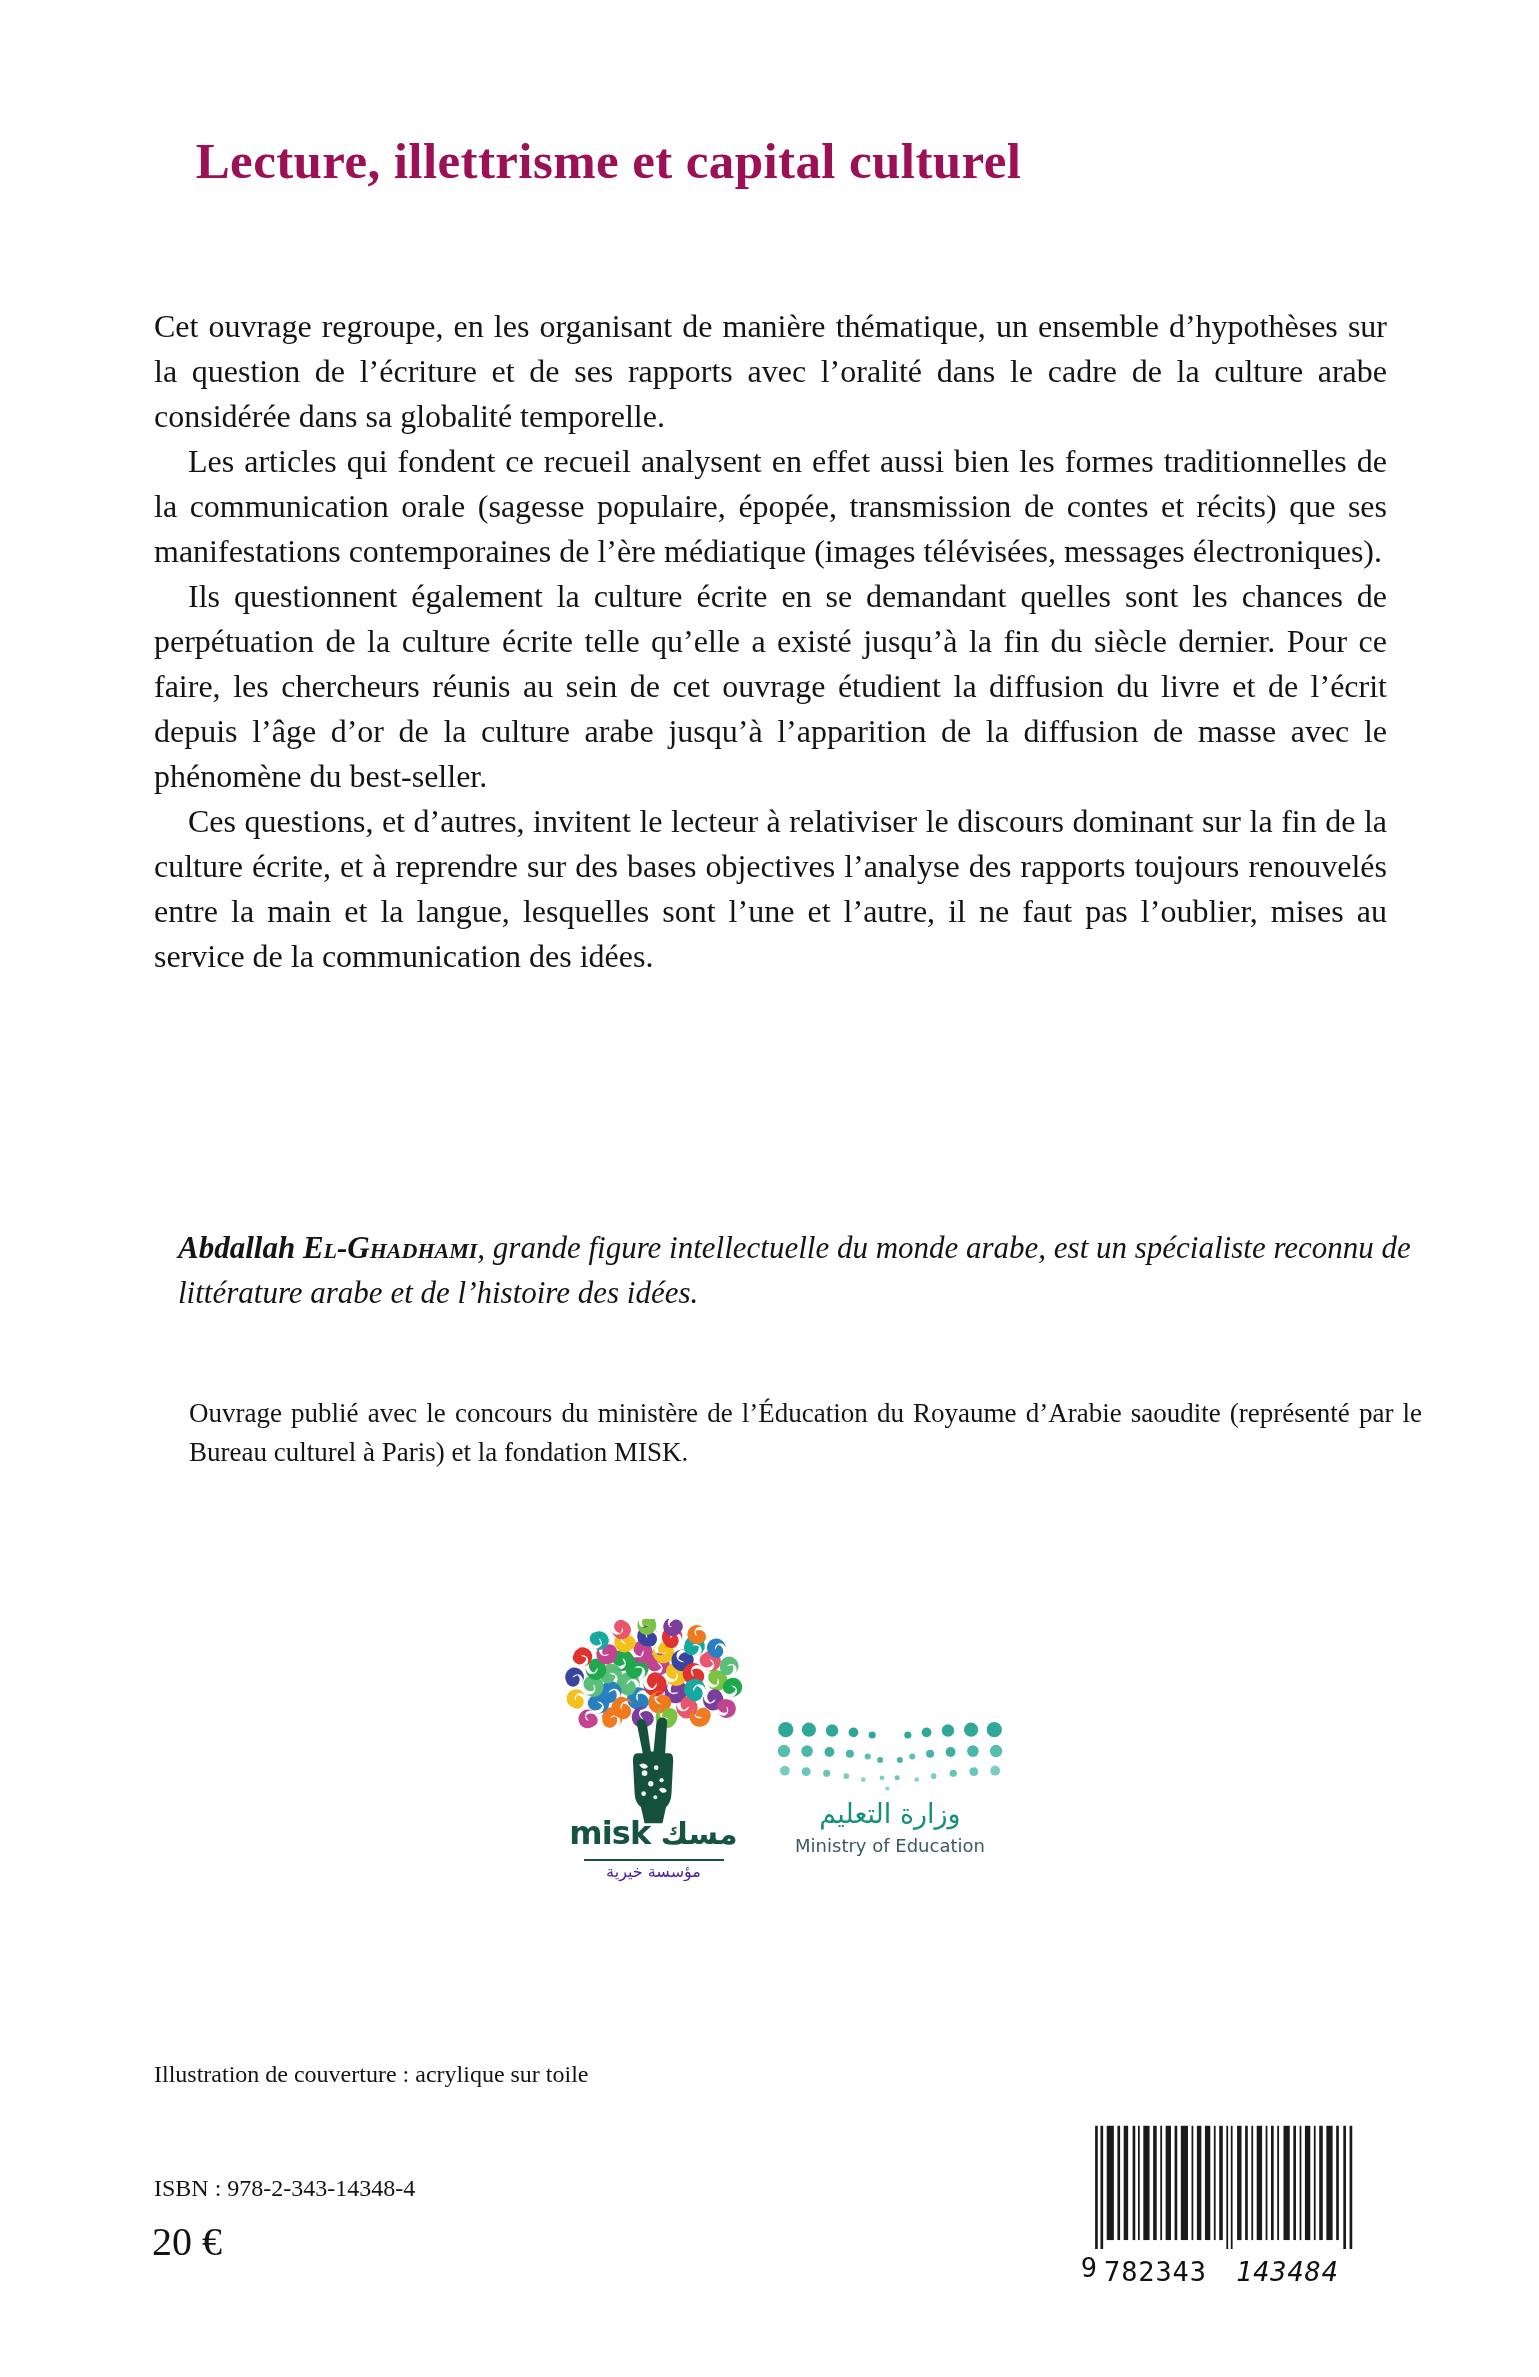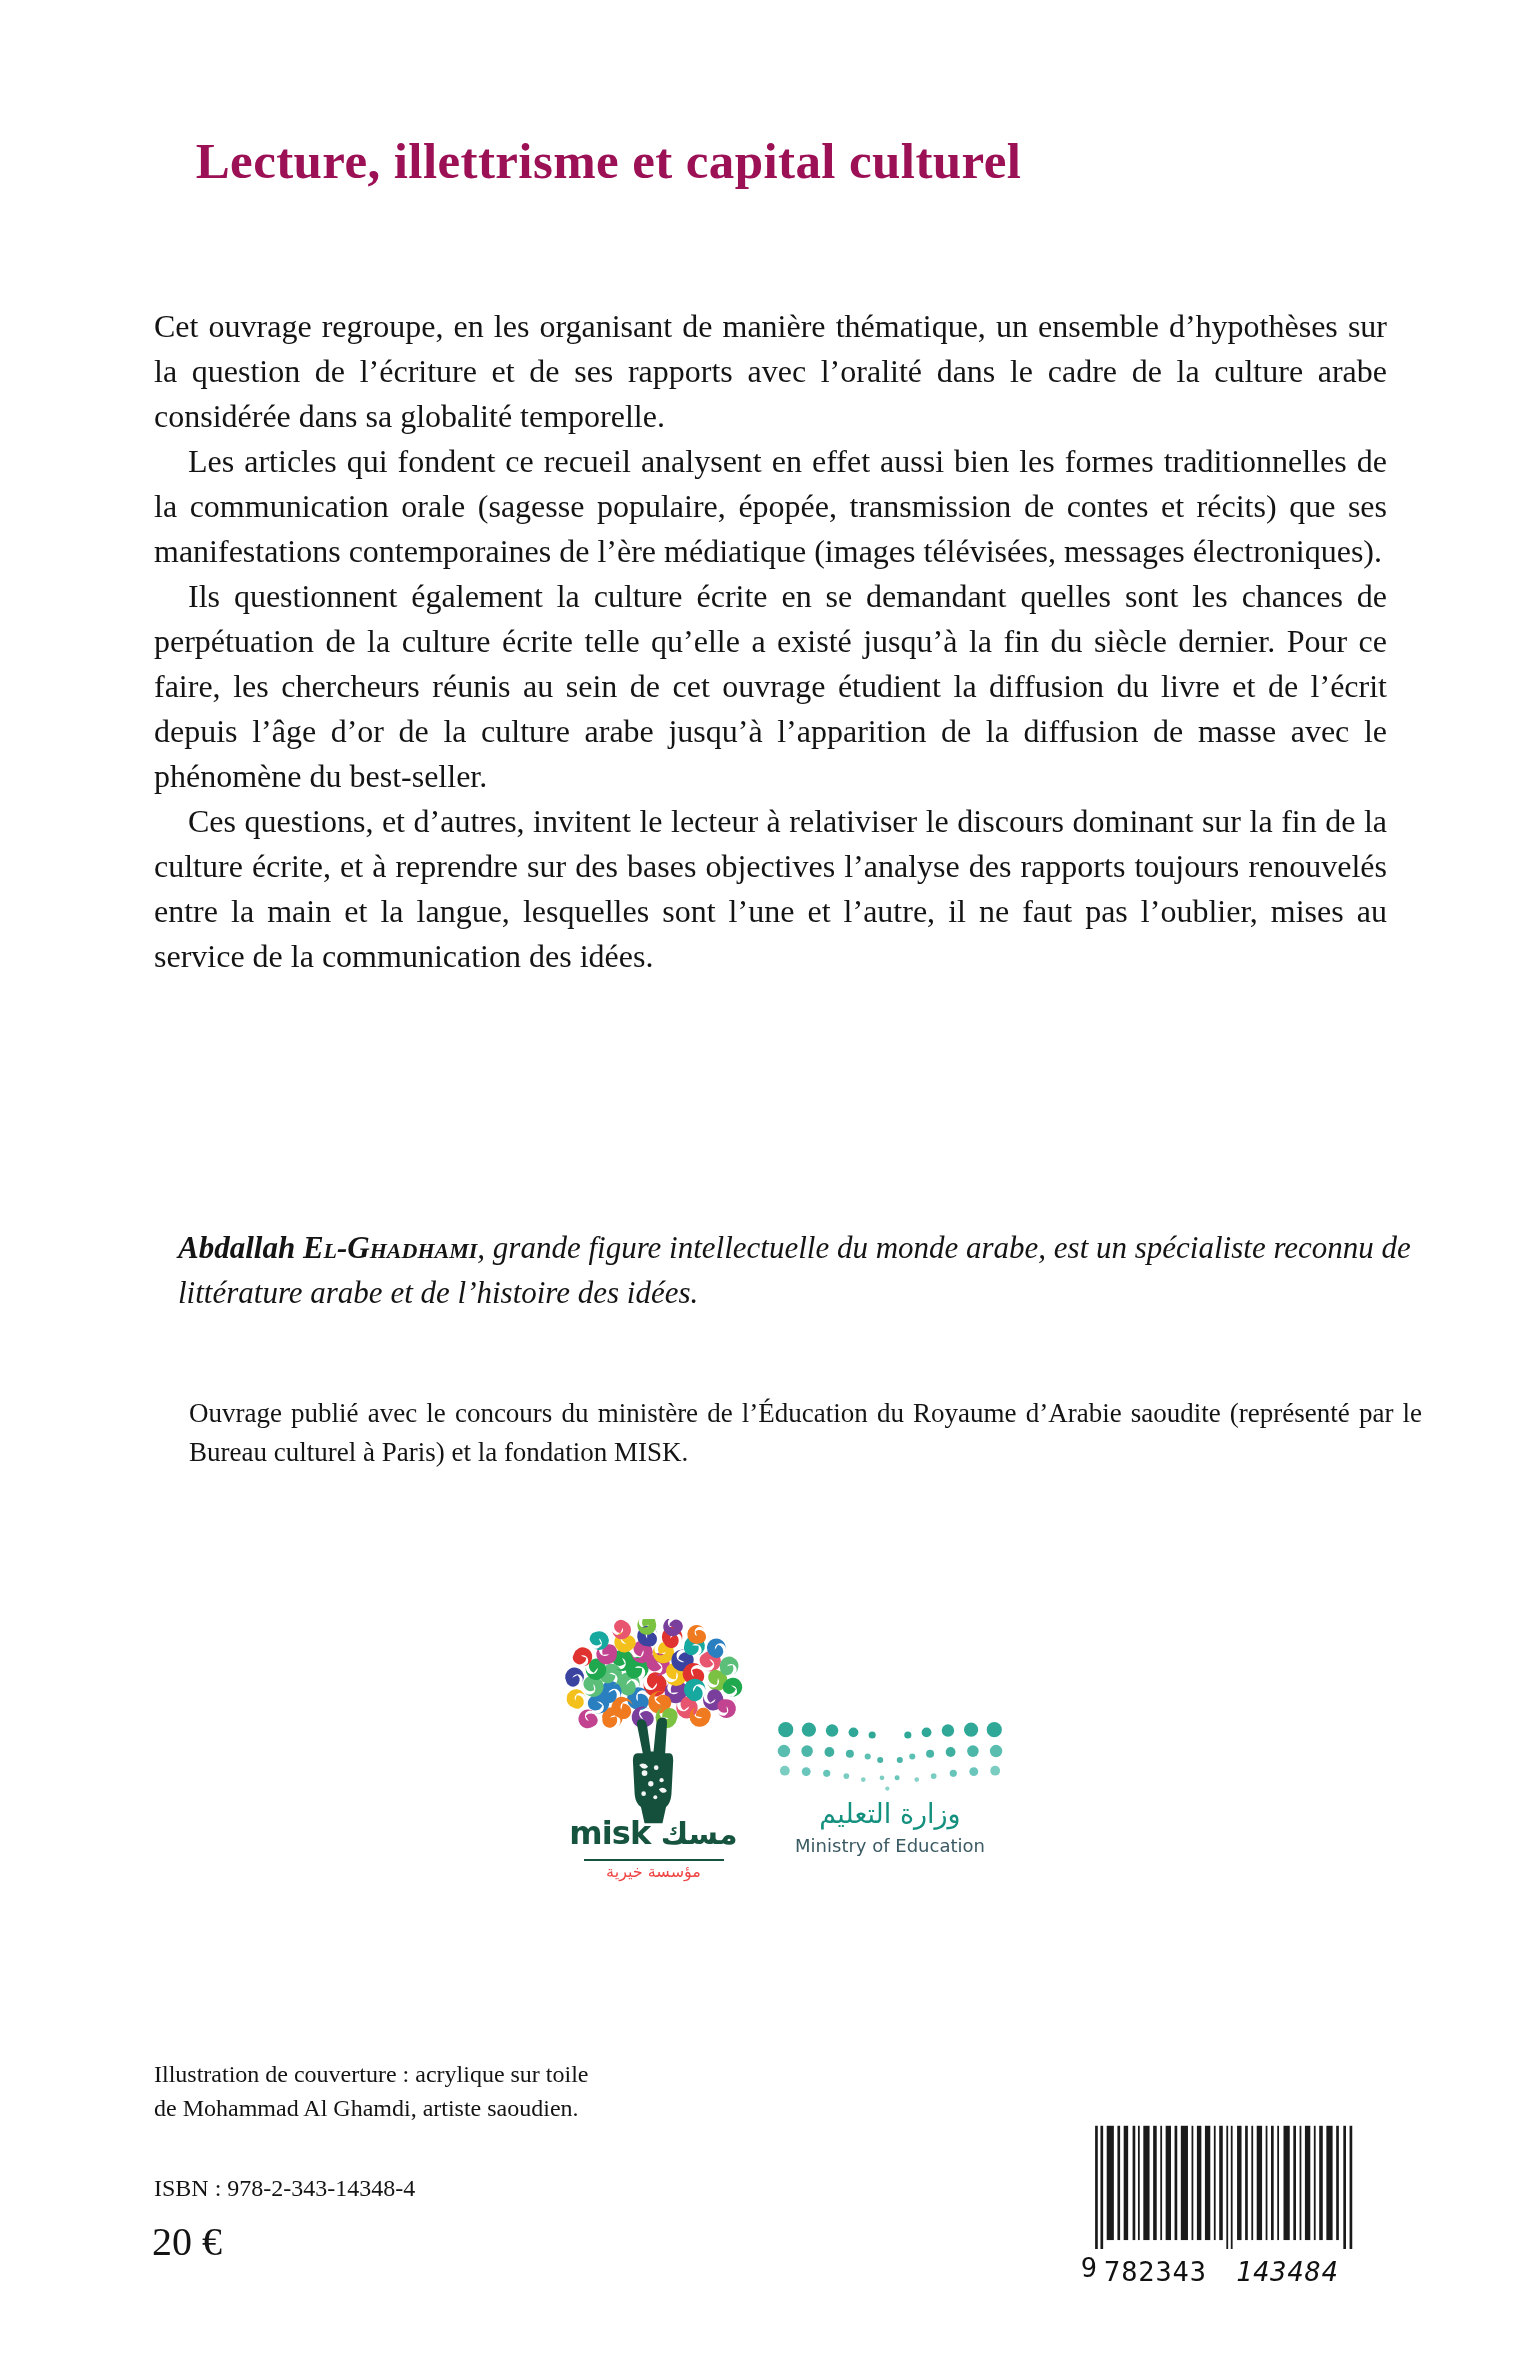--- a/index.html
+++ b/index.html
@@ -142,21 +142,21 @@
     background: #17543f;
   }
   .misk-sub {
     position: absolute;
     left: 0;
     top: 243px;
     width: 233px;
     text-align: center;
     font-family: "DejaVu Sans", sans-serif;
     font-size: 16px;
-    color: #ef4444;
+    color: #4c1d95;
   }
 
   .moe-logo {
     position: absolute;
     left: 268px;
     top: 100px;
     width: 268px;
     height: 179px;
   }
   .moe-dots {
@@ -396,21 +396,20 @@
         </svg>
       </div>
       <div class="moe-arabic">وزارة التعليم</div>
       <div class="moe-english">Ministry of Education</div>
     </div>
 
   </div>
 
   <div class="credit">
     <p>Illustration de couverture : acrylique sur toile</p>
-    <p>de Mohammad Al Ghamdi, artiste saoudien.</p>
   </div>
 
   <div class="isbn">ISBN : 978-2-343-14348-4</div>
 
   <div class="price">20 €</div>
 
   <div class="barcode">
     <svg width="284" height="125" viewBox="0 0 318 140" xmlns="http://www.w3.org/2000/svg">
       <rect x="0" y="0" width="318" height="140" fill="#ffffff"></rect>
       <g fill="#1a1a1a">

